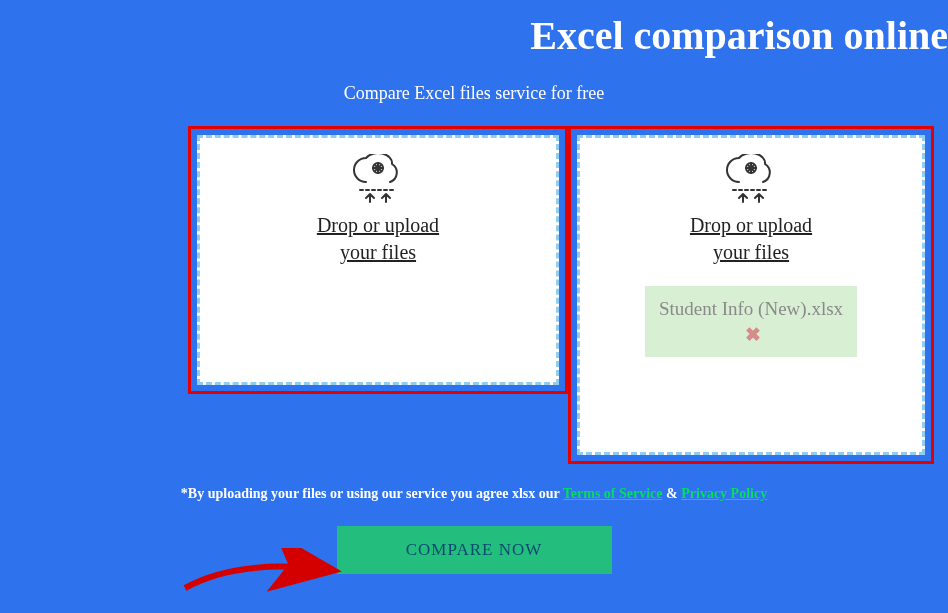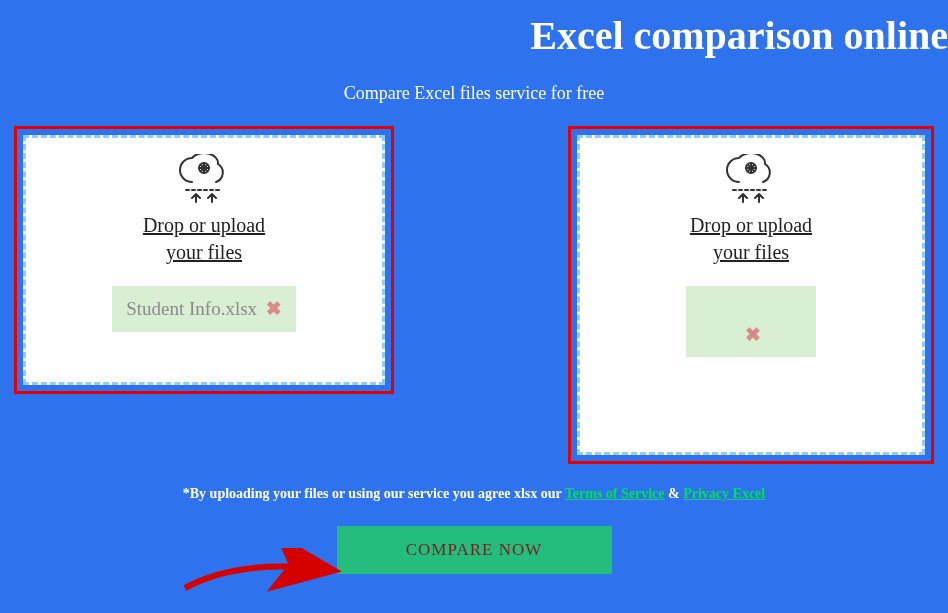--- a/index.html
+++ b/index.html
@@ -17,25 +17,24 @@
     font-weight: bold;
     padding-top: 12px;
   }
   .subtitle {
     text-align: center;
     font-size: 18px;
     margin-top: 24px;
   }
   .drop-row {
     display: flex;
-    justify-content: space-between;
+    justify-content: flex-end;
     padding: 0 14px;
     margin-top: 22px;
     align-items: flex-start;
-    gap: 44px;
   }
   .drop-outer {
     border: 3px solid #e50000;
     padding: 6px;
   }
   .drop-outer.left { width: 380px; }
   .drop-outer.right { width: 366px; }
   .drop-zone {
     border: 3px dashed #8fcef2;
     background: #fff;
@@ -75,21 +74,21 @@
     font-weight: bold;
     margin-top: 22px;
   }
   .disclaimer a {
     color: #00e05a;
   }
   .compare-btn {
     display: block;
     margin: 24px auto 0 auto;
     background: #23bd7e;
-    color: #7f1d1d;
+    color: #0c4a6e;
     border: none;
     width: 275px;
     height: 48px;
     font-family: inherit;
     font-size: 17px;
     letter-spacing: 1px;
     cursor: pointer;
   }
   .arrow {
     position: absolute;
@@ -117,24 +116,20 @@
             <line x1="10" y1="36" x2="46" y2="36" stroke-dasharray="3 3"></line>
             <path d="M20 48 v-8 M20 40 l-4 4 M20 40 l4 4"></path>
             <path d="M36 48 v-8 M36 40 l-4 4 M36 40 l4 4"></path>
           </g>
         </svg>
       </div>
       <div class="drop-label">
         <span>Drop or upload</span><br>
         <span>your files</span>
       </div>
-      <div class="file-chip">
-        <span>Student Info.xlsx</span>
-        <span class="x">✖</span>
-      </div>
     </div>
   </div>
 
   <div class="drop-outer right">
     <div class="drop-zone right-zone">
       <div class="upload-icon">
         <svg width="56" height="52" viewBox="0 0 56 52">
           <g fill="none" stroke="#333" stroke-width="2" stroke-linecap="round" stroke-linejoin="round">
             <path d="M16 28 a12 12 0 0 1 0 -24 a14 10 0 0 1 26 6 a10 10 0 0 1 -2 18"></path>
             <circle cx="28" cy="14" r="5"></circle>
@@ -143,32 +138,32 @@
             <path d="M20 48 v-8 M20 40 l-4 4 M20 40 l4 4"></path>
             <path d="M36 48 v-8 M36 40 l-4 4 M36 40 l4 4"></path>
           </g>
         </svg>
       </div>
       <div class="drop-label">
         <span>Drop or upload</span><br>
         <span>your files</span>
       </div>
       <div class="file-chip">
-        <br>
+        <span>Student Info (New).xlsx</span><br>
         <span class="x">✖</span>
       </div>
     </div>
   </div>
 </div>
 
 <div class="disclaimer">
   <span>*By uploading your files or using our service you agree xlsx our </span>
   <a href="#">Terms of Service</a>
   <span> &amp; </span>
-  <a href="#">Privacy Excel</a>
+  <a href="#">Privacy Policy</a>
 </div>
 
 <button class="compare-btn">COMPARE NOW</button>
 
 <svg class="arrow" width="170" height="50">
   <defs>
     <marker id="ah" markerWidth="14" markerHeight="14" refX="10" refY="5" orient="auto">
       <path d="M0,0 L12,5 L0,10 L3,5 Z" fill="#d40000"></path>
     </marker>
   </defs>

